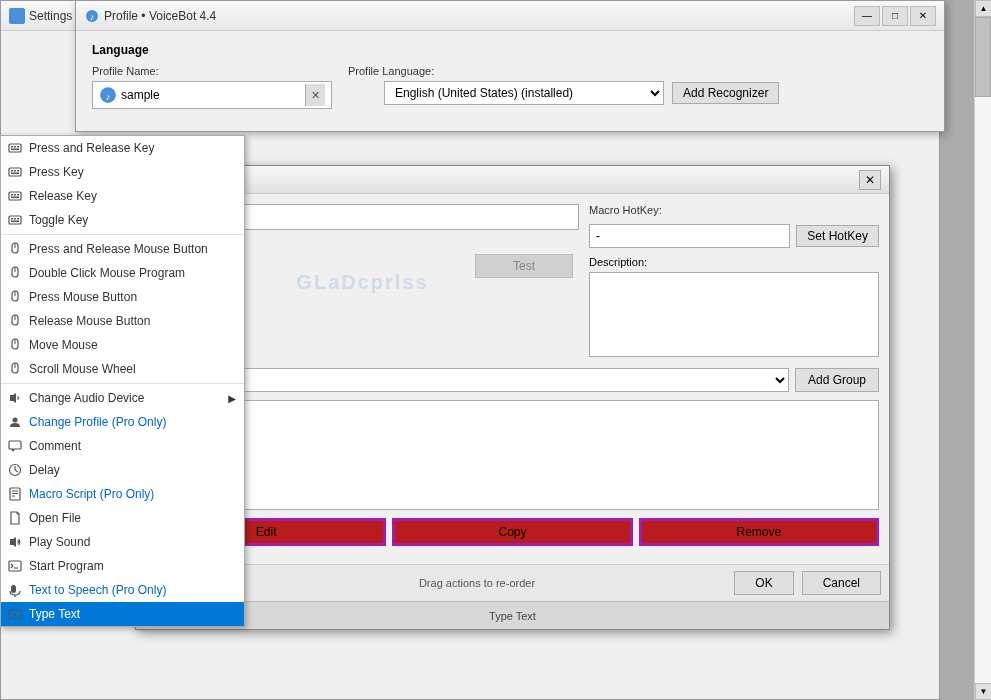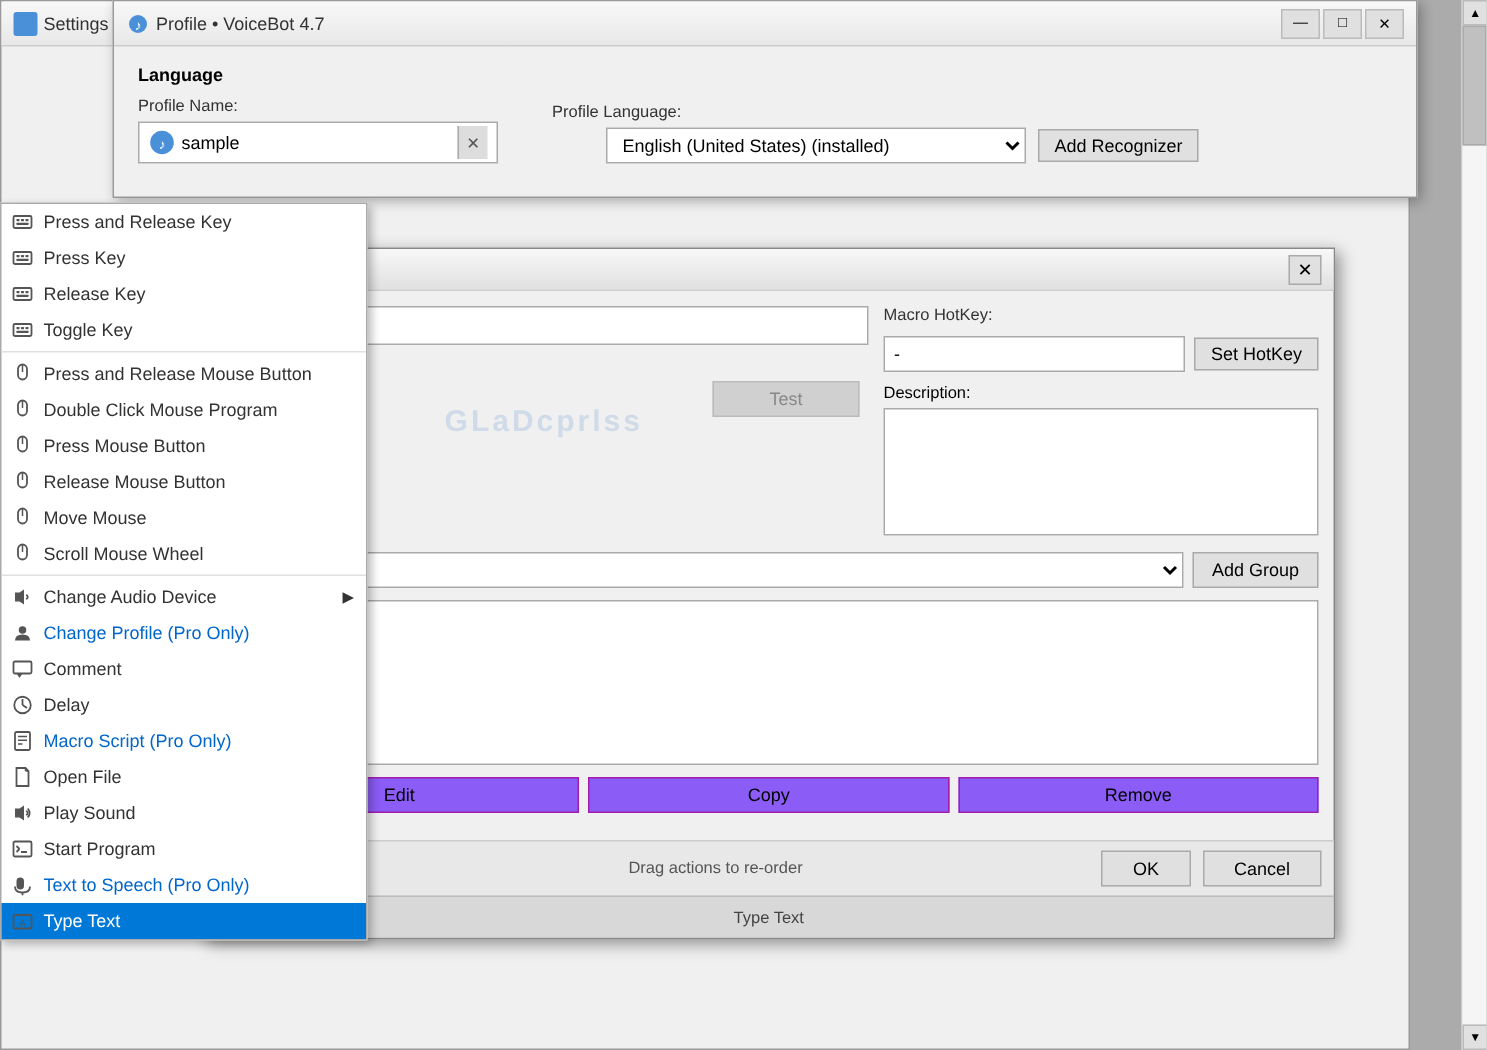--- a/index.html
+++ b/index.html
@@ -95,22 +95,22 @@
     }
 
     .section-label {
       font-weight: bold;
       font-size: 12px;
       margin-bottom: 8px;
     }
 
     .form-row {
       display: flex;
-      gap: 36px;
-      align-items: flex-end;
+      gap: 16px;
+      align-items: flex-start;
       margin-bottom: 10px;
     }
 
     .form-group {
       display: flex;
       flex-direction: column;
       gap: 4px;
     }
 
     .form-group label {
@@ -317,22 +317,22 @@
 
     .actions-footer {
       display: flex;
       gap: 6px;
       margin-bottom: 8px;
     }
 
     .action-btn {
       flex: 1;
       padding: 4px 8px;
-      background: #8b5cf6;
-      border: 1px solid #a21caf;
+      background: #b91c1c;
+      border: 3px solid #a21caf;
       cursor: pointer;
       font-size: 12px;
     }
 
     .vb-bottom-bar {
       display: flex;
       align-items: center;
       padding: 6px 8px;
       background: #e8e8e8;
       border-top: 1px solid #ccc;
@@ -493,21 +493,21 @@
 </div>
 
 <div class="profile-dialog">
   <div class="profile-titlebar">
     <div class="profile-titlebar-icon">
       <svg viewBox="0 0 16 16">
           <circle cx="8" cy="8" r="6" fill="#4a90d9" stroke="none"></circle>
           <text x="8" y="12" font-size="9" text-anchor="middle" fill="white">♪</text>
         </svg>
     </div>
-    <span class="profile-titlebar-text">Profile • VoiceBot 4.7</span>
+    <span class="profile-titlebar-text">Profile • VoiceBot 4.4</span>
     <div class="bg-titlebar-controls">
       <button class="titlebar-btn">—</button>
       <button class="titlebar-btn">□</button>
       <button class="titlebar-btn close">✕</button>
     </div>
   </div>
   <div class="profile-content">
     <div class="section-label">Language</div>
     <div class="form-row">
       <div class="form-group">

